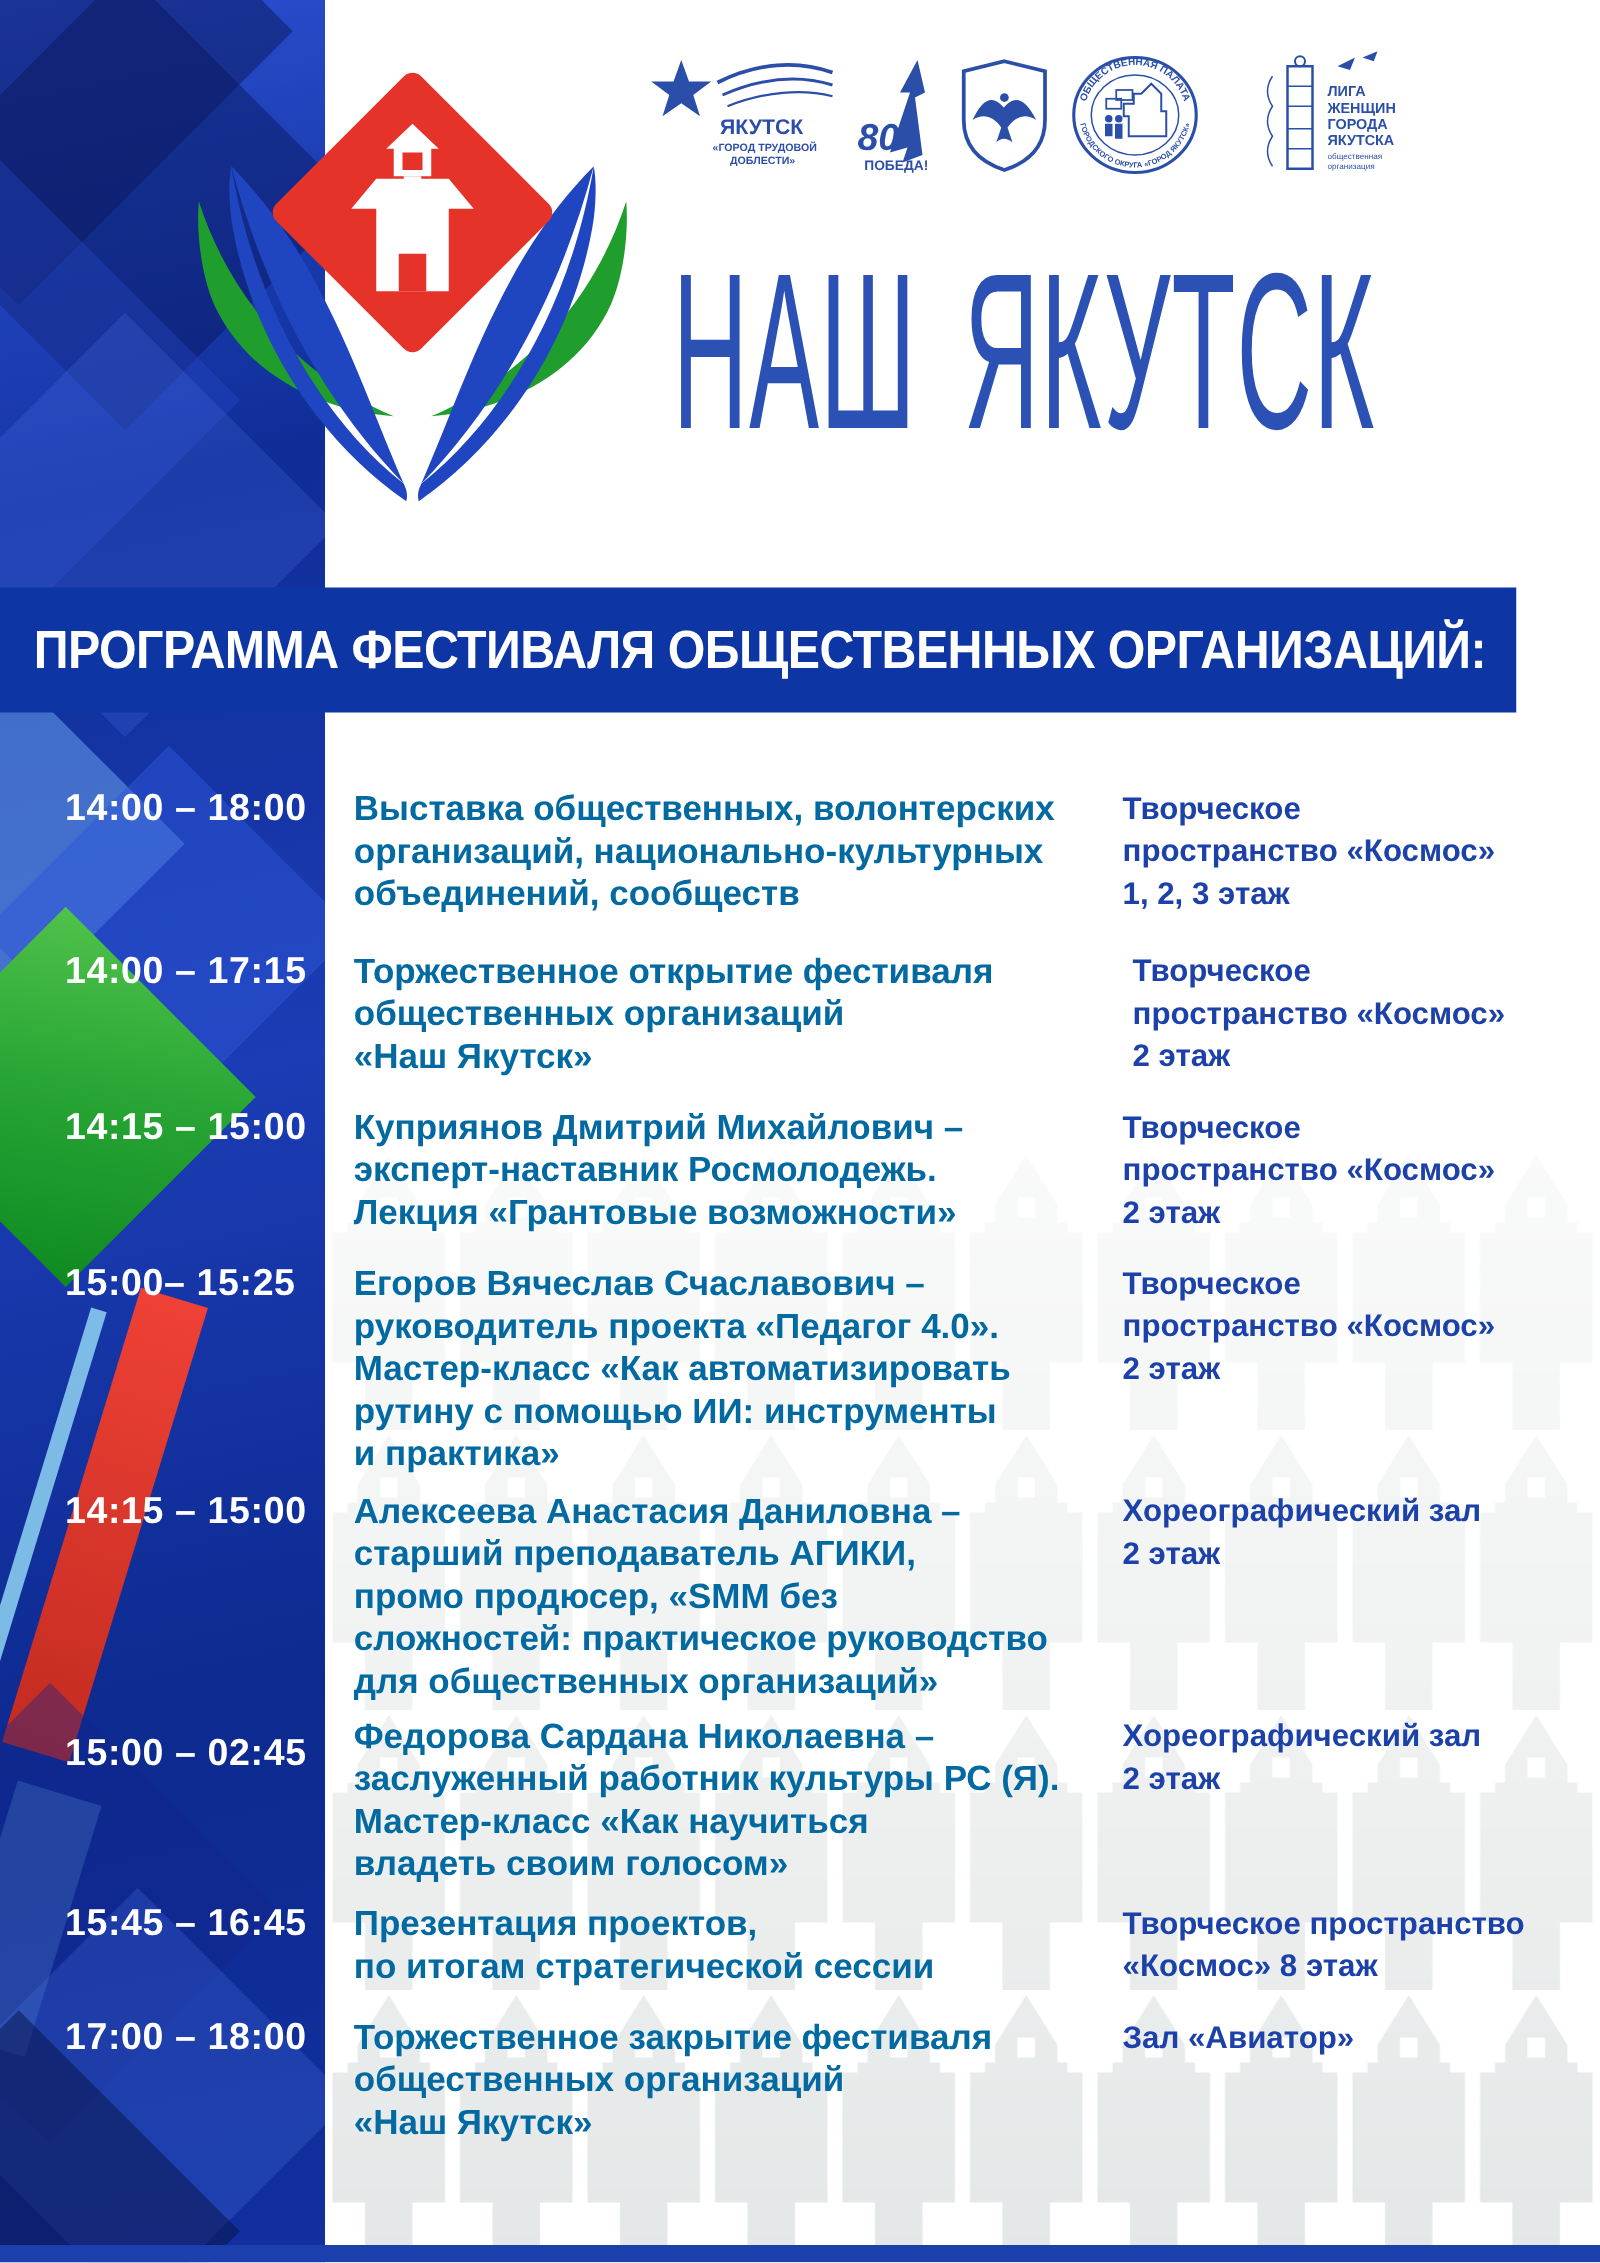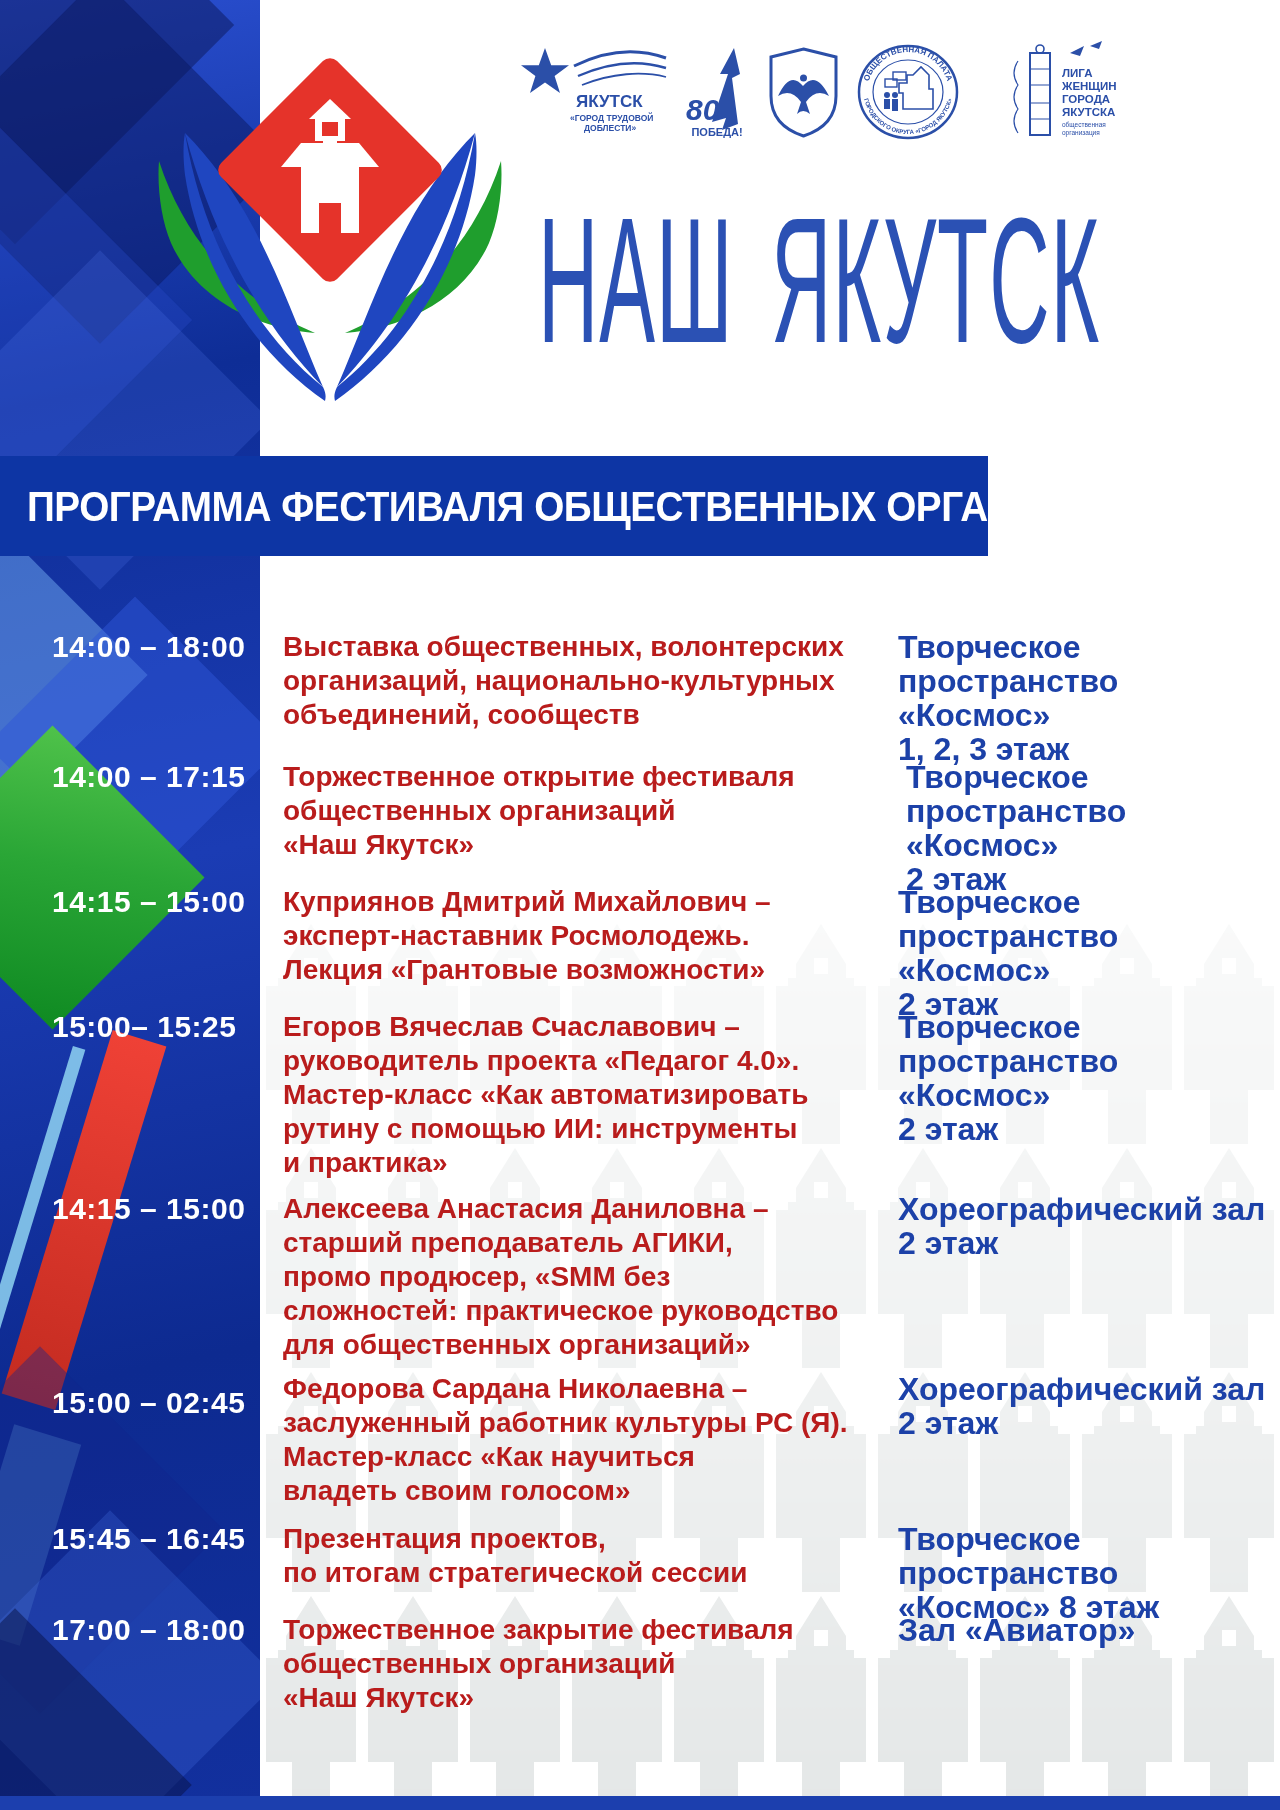--- a/index.html
+++ b/index.html
@@ -27,31 +27,31 @@
   
   .watermark{position:absolute;left:260px;top:920px;z-index:1;}
   
   .main-logo{position:absolute;left:125px;top:15px;z-index:3;}
   .title{position:absolute;left:538px;top:196px;z-index:3;color:#2b51b4;font-size:178px;line-height:170px;
          font-weight:normal;letter-spacing:2px;word-spacing:28px;white-space:nowrap;
          transform:scaleX(.47);transform-origin:left top;}
   .partners{position:absolute;left:518px;top:36px;width:600px;height:110px;z-index:3;
             display:flex;align-items:center;gap:14px;color:#2b4fa8;}
   
-  .banner{position:absolute;left:0;top:456px;width:988px;height:100px;background:#0d35a4;z-index:5;
+  .banner{position:absolute;left:0;top:470px;width:1213px;height:100px;background:#0d35a4;z-index:5;
           display:flex;align-items:center;}
   .banner .btxt{color:#ffffff;font-weight:bold;font-size:43px;letter-spacing:-.5px;white-space:nowrap;
           padding-left:30px;transform:scaleX(.9);transform-origin:left center;}
   
   .row{position:absolute;left:0;width:1280px;z-index:6;}
   .time{position:absolute;left:22px;width:245px;color:#ffffff;font-weight:bold;font-size:30px;
         letter-spacing:.5px;white-space:nowrap;margin-left:30px;}
-  .desc{position:absolute;left:283px;width:605px;color:#b91c1c;font-weight:bold;font-size:28px;
+  .desc{position:absolute;left:283px;width:605px;color:#0369a1;font-weight:bold;font-size:28px;
         line-height:34px;white-space:pre-line;}
-  .loc{position:absolute;left:898px;width:375px;color:#1c41a8;font-weight:bold;font-size:32px;
+  .loc{position:absolute;left:898px;width:375px;color:#1c41a8;font-weight:bold;font-size:25px;
         line-height:34px;white-space:pre-line;}
   .footer-bar{position:absolute;left:0;top:1796px;width:1280px;height:14px;background:#1c3fae;z-index:7;}
   .plogo{flex:none;}
 </style>
 </head>
 <body>
 
 <div class="poster">
 
   <div class="sidebar">

